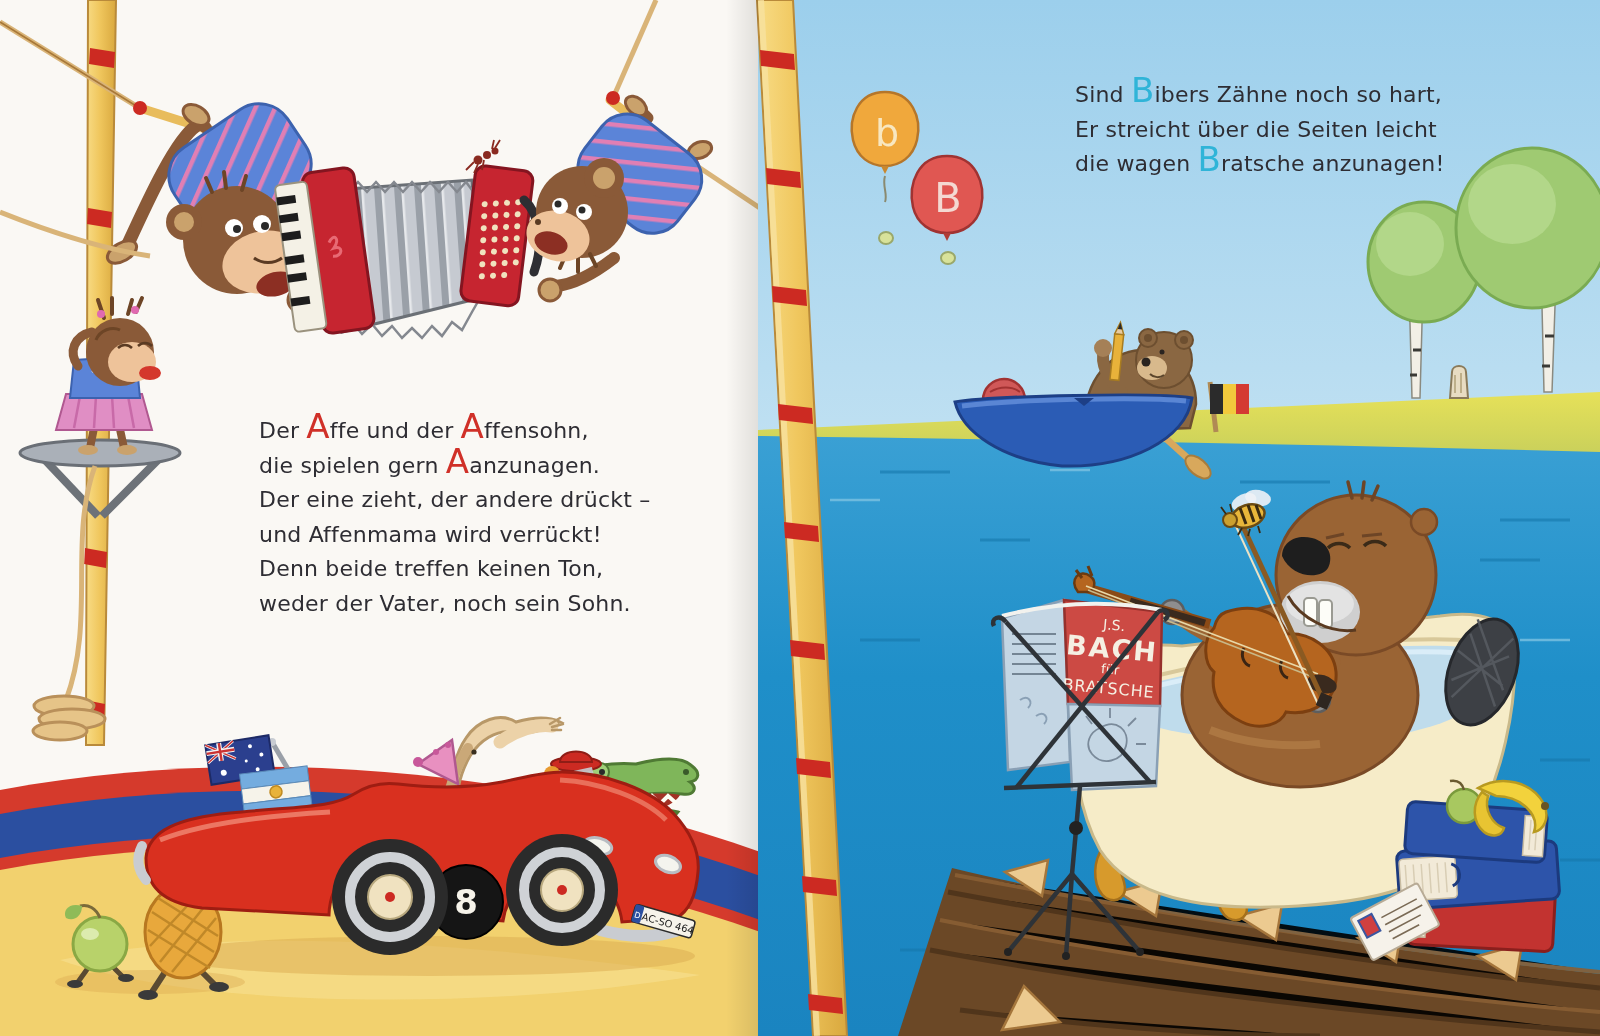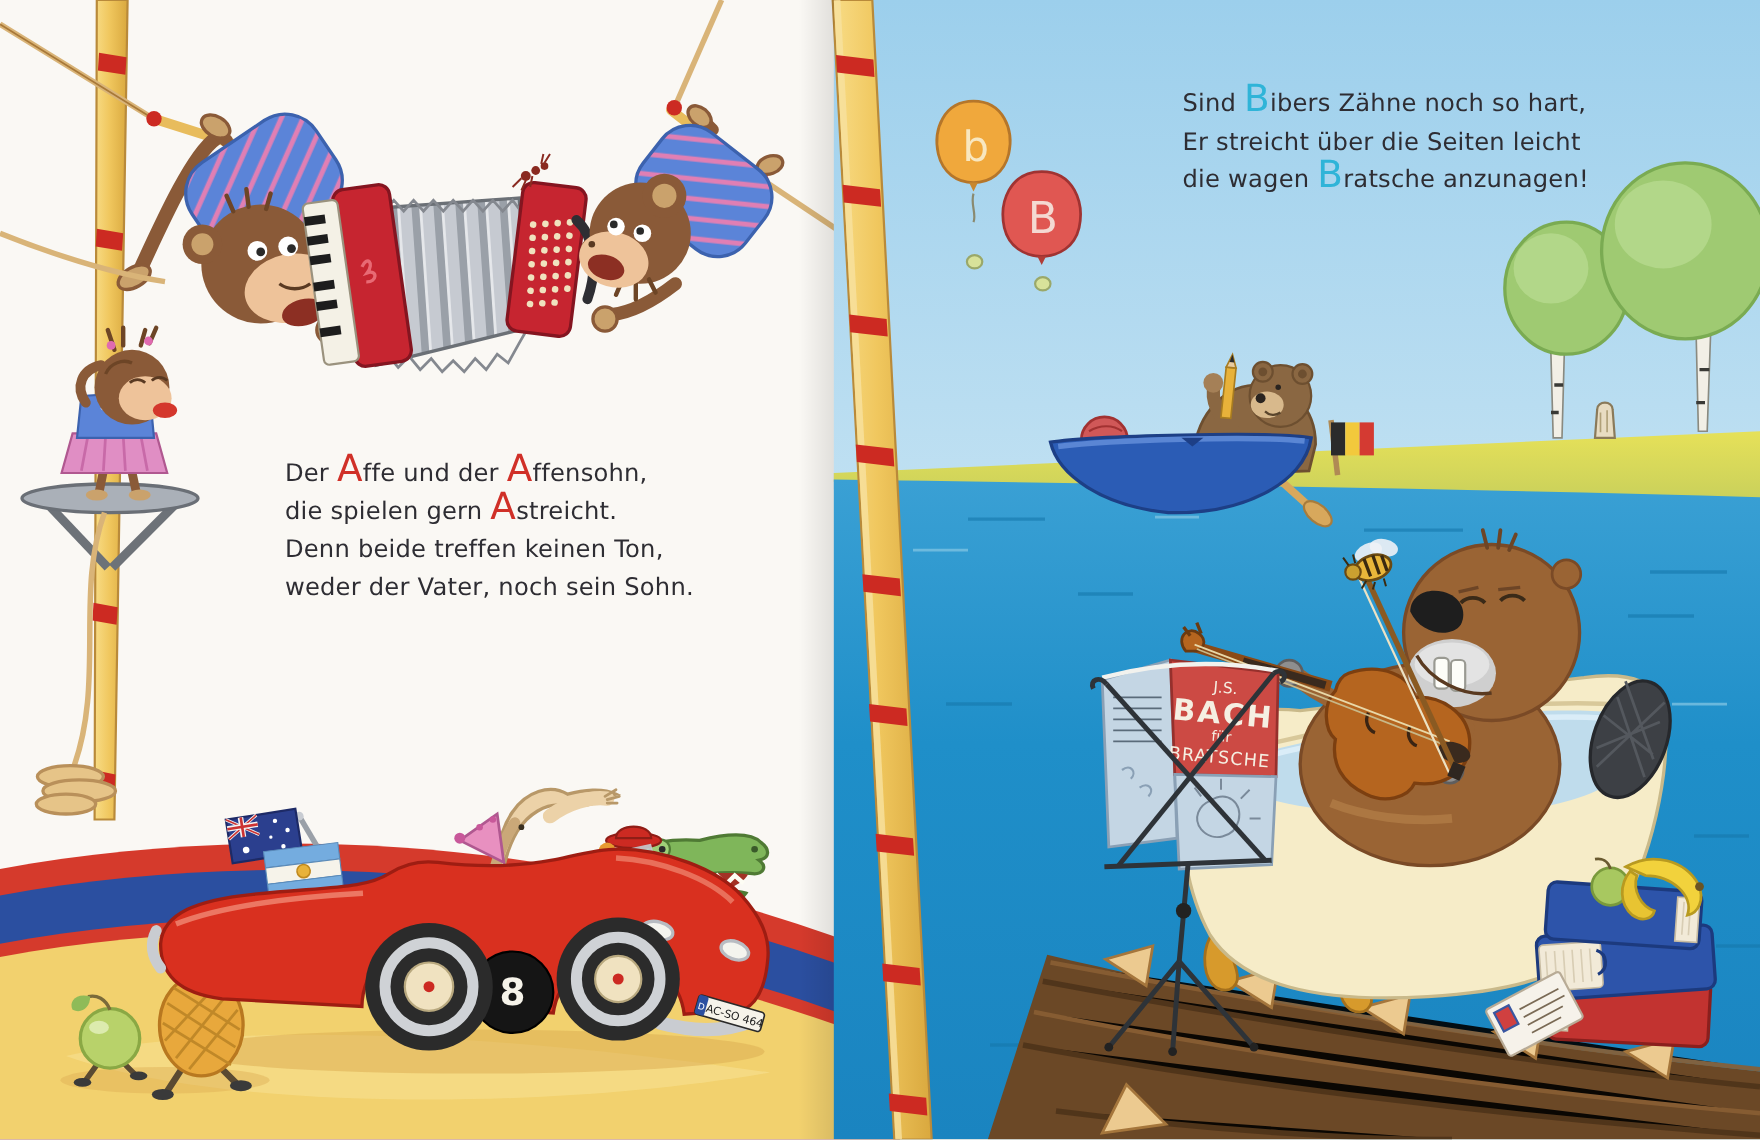--- a/index.html
+++ b/index.html
@@ -603,21 +603,27 @@
     </g>
   </g>
   <rect x="726" y="0" width="32" height="1036" fill="url(#foldShadow)"></rect>
 </svg>
 
   <div class="poem" style="left:259px;top:414px;">
     <div class="poem-line">
       <span>Der </span><span class="hl hl-red">A</span><span>ffe und der </span><span class="hl hl-red">A</span><span>ffensohn,</span>
     </div>
     <div class="poem-line">
-      <span>die spielen gern </span><span class="hl hl-red">A</span><span>streicht.</span>
+      <span>die spielen gern </span><span class="hl hl-red">A</span><span>anzunagen.</span>
+    </div>
+    <div class="poem-line">
+      <span>Der eine zieht, der andere drückt –</span>
+    </div>
+    <div class="poem-line">
+      <span>und Affenmama wird verrückt!</span>
     </div>
     <div class="poem-line">
       <span>Denn beide treffen keinen Ton,</span>
     </div>
     <div class="poem-line">
       <span>weder der Vater, noch sein Sohn.</span>
     </div>
   </div>
 
   <div class="poem" style="left:1035px;top:78px;margin-left:40px;">

